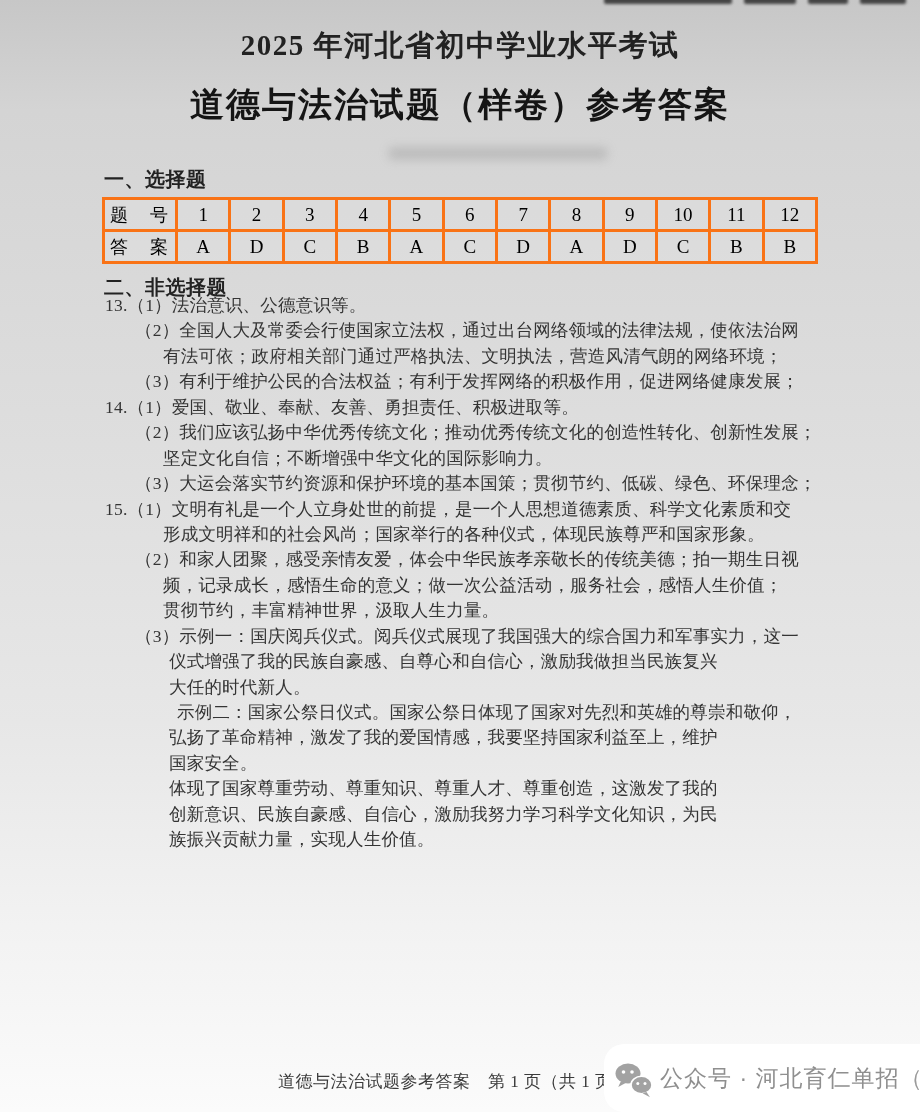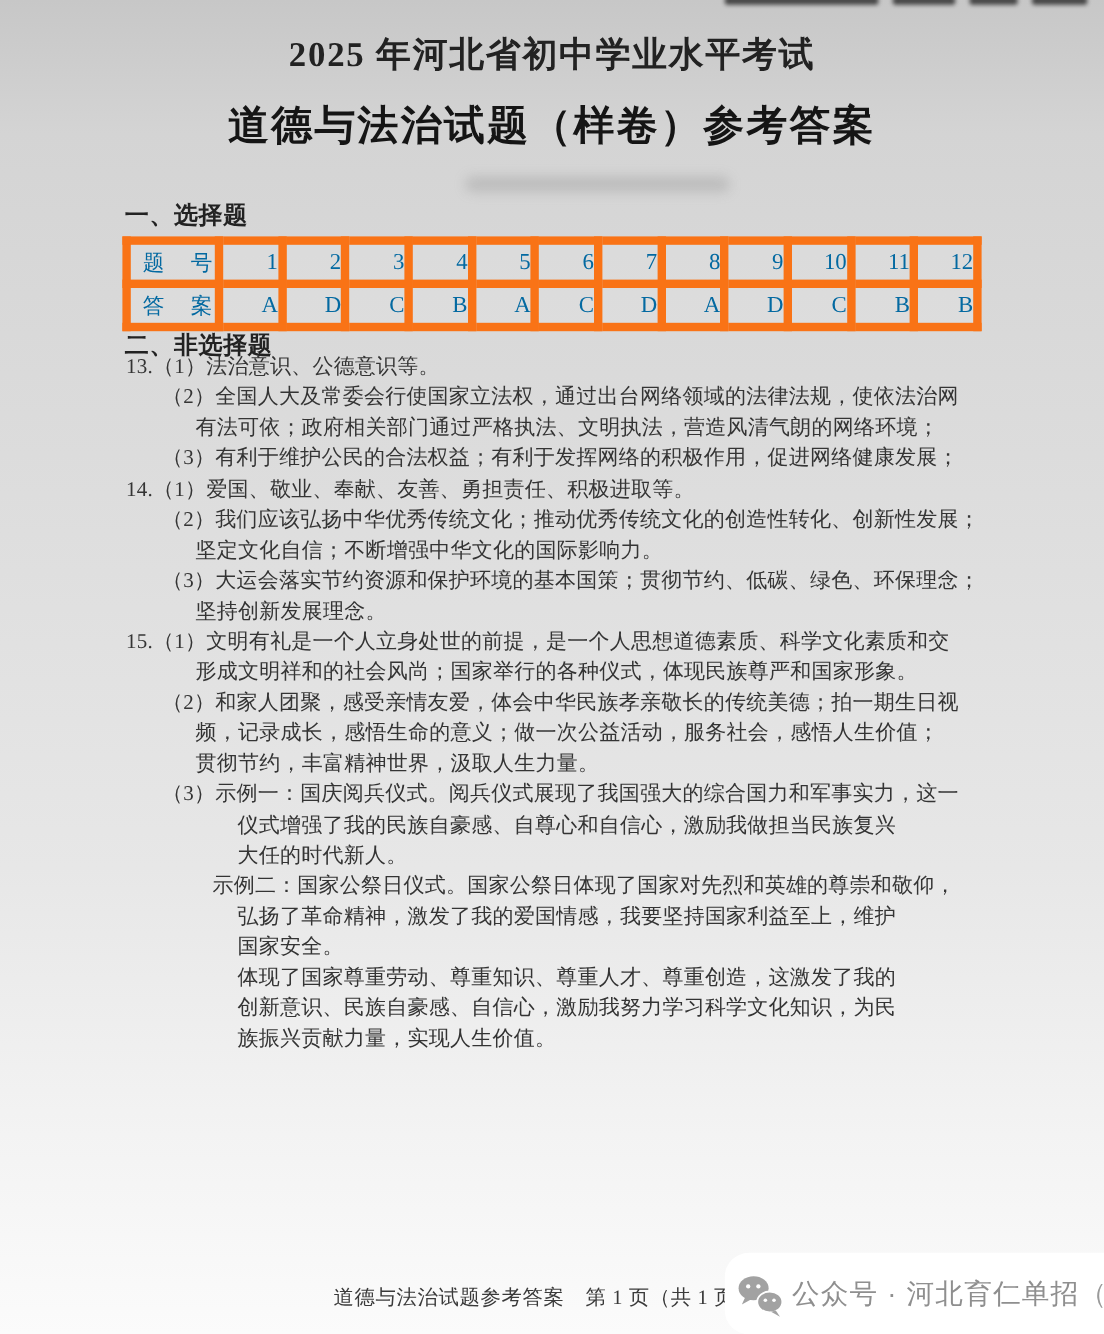--- a/index.html
+++ b/index.html
@@ -39,35 +39,35 @@
   .sec-heading.s1{top:166px;}
   .sec-heading.s2{top:274px;}
 
   table.ans-table{
     position:absolute;left:102px;top:197px;width:716px;
     border-collapse:collapse;table-layout:fixed;
     background:rgba(255,255,255,.12);
   }
   table.ans-table{border:3px solid #2b2b2b;}
   table.ans-table td{
-    border:7px solid #f97316;height:29px;text-align:right;vertical-align:middle;
-    font-size:19px;color:#0369a1;padding:0;
+    border:3px solid #f97316;height:29px;text-align:center;vertical-align:middle;
+    font-size:19px;color:#000000;padding:0;
   }
   table.ans-table td.lbl{width:70px;font-size:18px;letter-spacing:2px;}
 
   .answers{position:absolute;left:105px;top:293px;width:716px;}
   .ans-line{
     white-space:nowrap;height:25.45px;line-height:25.45px;
     font-size:17.5px;color:#343434;letter-spacing:.2px;
   }
   .ind-0{margin-left:0;}
   .ind-1{margin-left:30px;}
   .ind-2{margin-left:58px;}
   .ind-3{margin-left:72px;}
-  .ind-4{margin-left:93px;}
+  .ind-4{margin-left:64px;}
 
   .foot-left{
     position:absolute;left:278px;top:1070px;
     font-size:17px;color:#3a3a3a;letter-spacing:.5px;white-space:nowrap;
   }
   .wm-strip{
     position:absolute;left:604px;top:1044px;width:340px;height:68px;
     background:#ffffff;border-radius:20px 0 0 20px;
     display:flex;align-items:center;white-space:nowrap;overflow:hidden;
   }
@@ -134,21 +134,20 @@
 
   <div class="answers">
       <div class="ans-line ind-0">13.（1）法治意识、公德意识等。</div>
       <div class="ans-line ind-1">（2）全国人大及常委会行使国家立法权，通过出台网络领域的法律法规，使依法治网</div>
       <div class="ans-line ind-2">有法可依；政府相关部门通过严格执法、文明执法，营造风清气朗的网络环境；</div>
       <div class="ans-line ind-1">（3）有利于维护公民的合法权益；有利于发挥网络的积极作用，促进网络健康发展；</div>
       <div class="ans-line ind-0">14.（1）爱国、敬业、奉献、友善、勇担责任、积极进取等。</div>
       <div class="ans-line ind-1">（2）我们应该弘扬中华优秀传统文化；推动优秀传统文化的创造性转化、创新性发展；</div>
       <div class="ans-line ind-2">坚定文化自信；不断增强中华文化的国际影响力。</div>
       <div class="ans-line ind-1">（3）大运会落实节约资源和保护环境的基本国策；贯彻节约、低碳、绿色、环保理念；</div>
-      <div class="ans-line ind-2">坚持创新发展理念。</div>
       <div class="ans-line ind-0">15.（1）文明有礼是一个人立身处世的前提，是一个人思想道德素质、科学文化素质和交</div>
       <div class="ans-line ind-2">形成文明祥和的社会风尚；国家举行的各种仪式，体现民族尊严和国家形象。</div>
       <div class="ans-line ind-1">（2）和家人团聚，感受亲情友爱，体会中华民族孝亲敬长的传统美德；拍一期生日视</div>
       <div class="ans-line ind-2">频，记录成长，感悟生命的意义；做一次公益活动，服务社会，感悟人生价值；</div>
       <div class="ans-line ind-2">贯彻节约，丰富精神世界，汲取人生力量。</div>
       <div class="ans-line ind-1">（3）示例一：国庆阅兵仪式。阅兵仪式展现了我国强大的综合国力和军事实力，这一</div>
       <div class="ans-line ind-4">仪式增强了我的民族自豪感、自尊心和自信心，激励我做担当民族复兴</div>
       <div class="ans-line ind-4">大任的时代新人。</div>
       <div class="ans-line ind-3">示例二：国家公祭日仪式。国家公祭日体现了国家对先烈和英雄的尊崇和敬仰，</div>
       <div class="ans-line ind-4">弘扬了革命精神，激发了我的爱国情感，我要坚持国家利益至上，维护</div>

